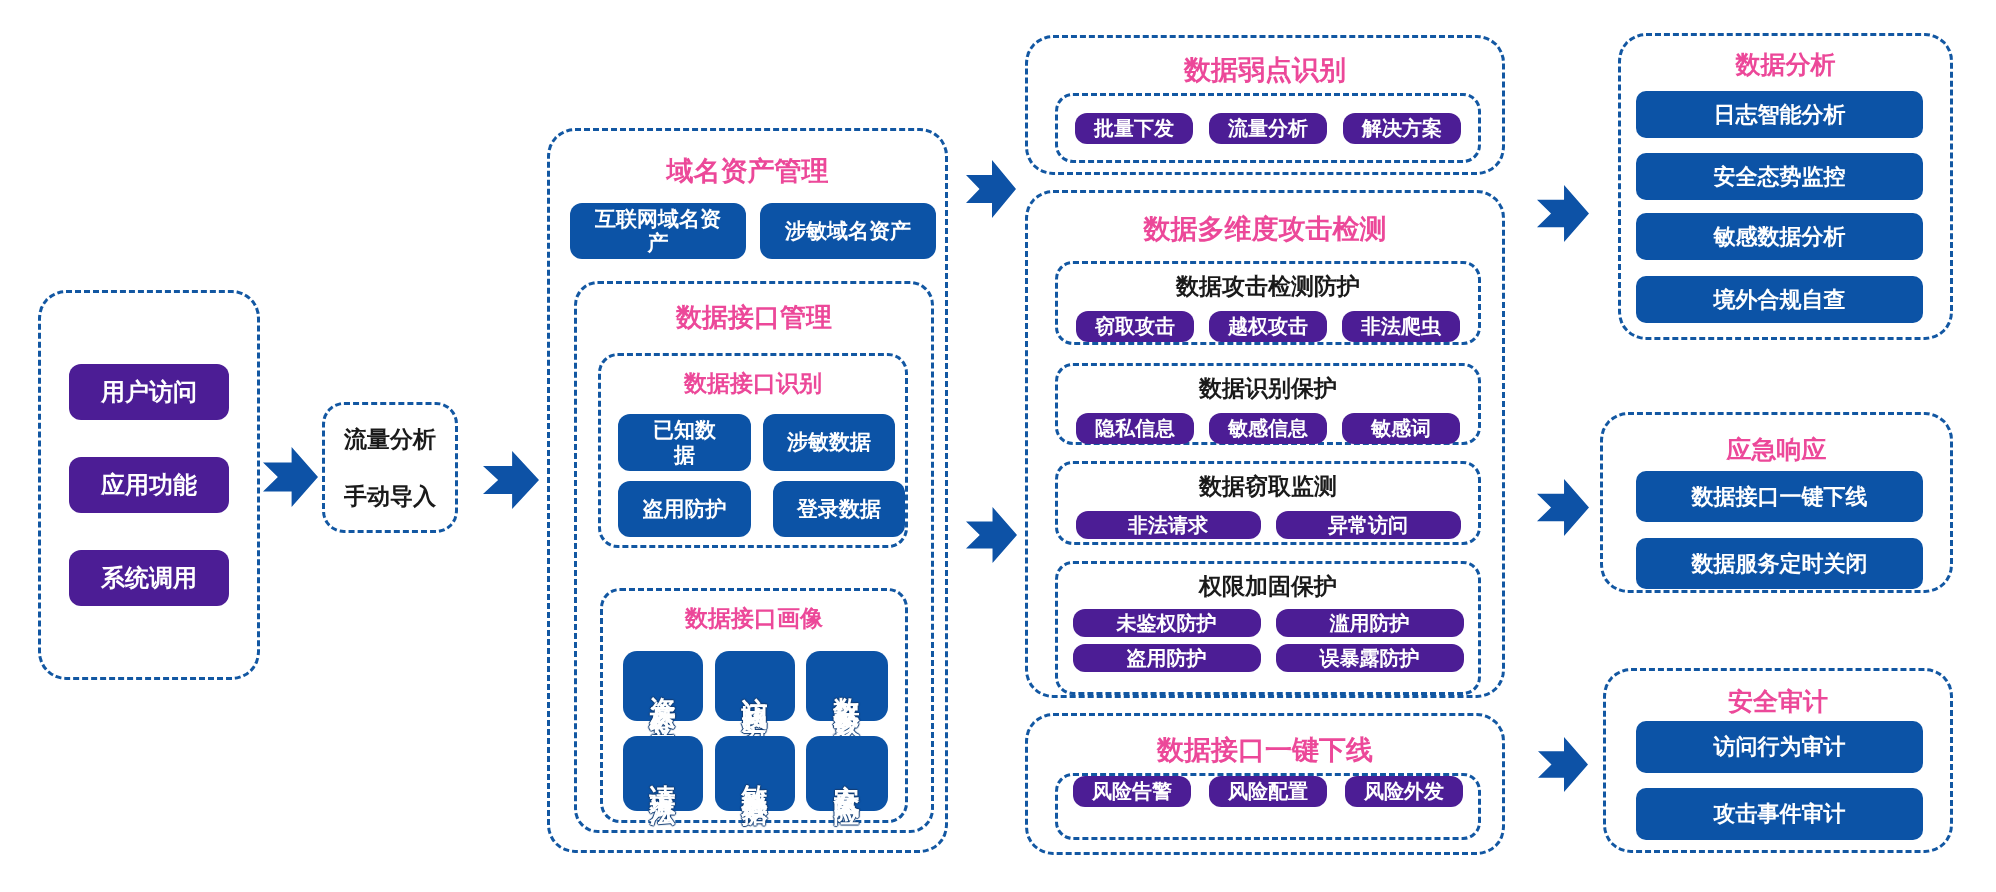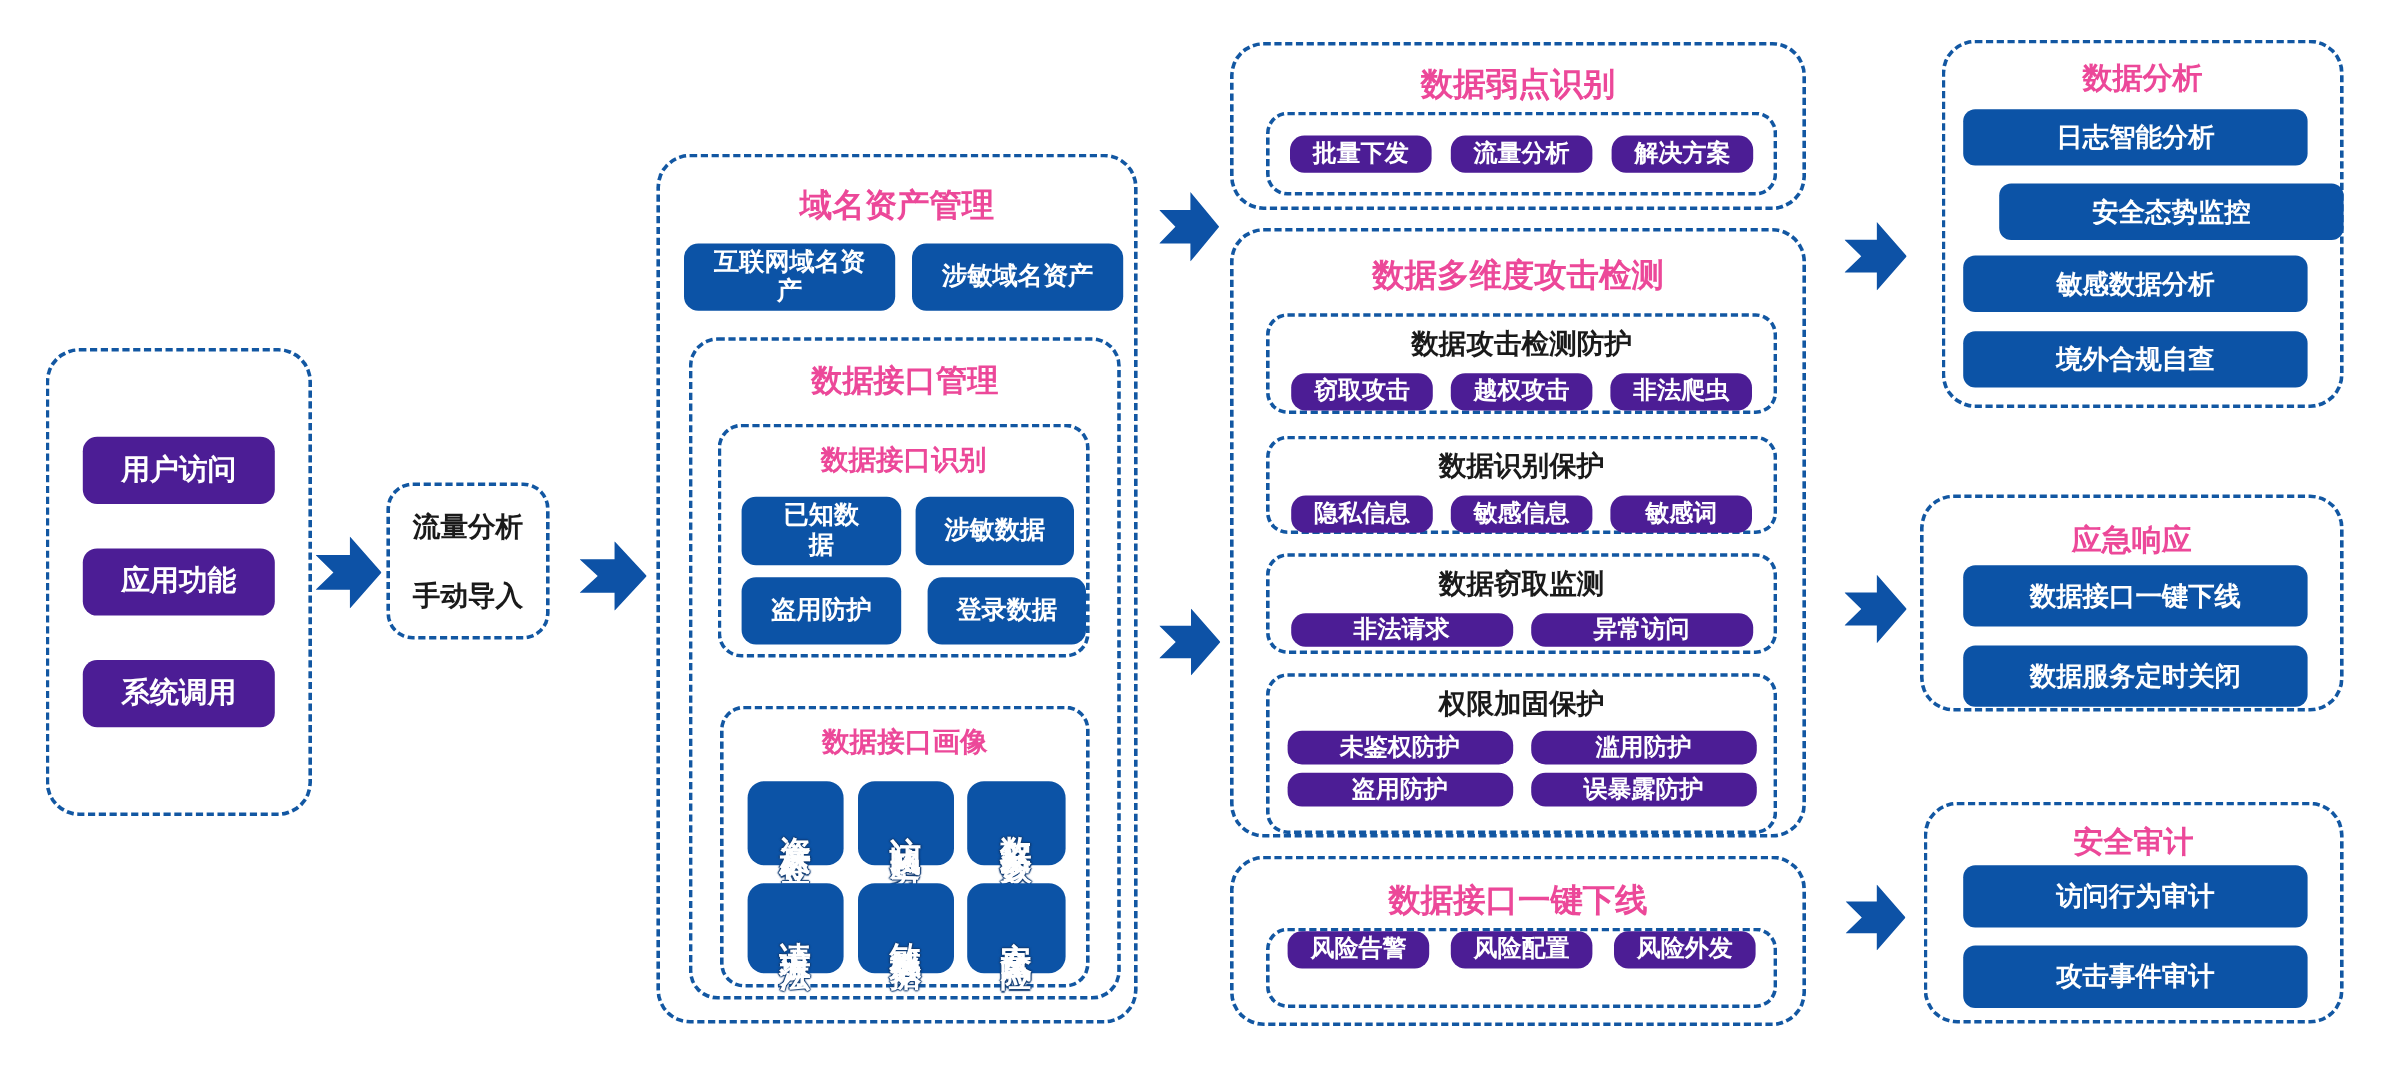--- a/index.html
+++ b/index.html
@@ -82,21 +82,21 @@
   .wide { width:185px; min-width:0; height:28px; }
   .gwide { width:188px; min-width:0; height:28px; }
   .risk { left:1025px; top:713px; width:480px; height:142px; }
   .risk > .box-title { top:16px; font-size:27px; }
   .risk .inner-dashed { left:27px; top:57px; width:426px; height:67px;
     display:flex; align-items:flex-start; justify-content:center; gap:18px; }
   
   .analysis { left:1618px; top:33px; width:335px; height:307px; }
   .analysis > .box-title { top:12px; font-size:25px; }
   .an-b { left:15px; width:287px; height:47px; font-size:22px; border-radius:10px; }
-  .an-b1 { top:55px; } .an-b2 { top:117px;margin-left:30px; } .an-b3 { top:177px; } .an-b4 { top:240px; }
+  .an-b1 { top:55px; } .an-b2 { top:117px; } .an-b3 { top:177px; } .an-b4 { top:240px; }
   .response { left:1600px; top:412px; width:353px; height:181px; }
   .response > .box-title { top:18px; font-size:25px; }
   .re-b { left:33px; width:287px; height:51px; font-size:22px; border-radius:10px; }
   .re-b1 { top:56px; } .re-b2 { top:123px; }
   .audit { left:1603px; top:668px; width:350px; height:185px; }
   .audit > .box-title { top:14px; font-size:25px; }
   .au-b { left:30px; width:287px; height:52px; font-size:22px; border-radius:10px; }
   .au-b1 { top:50px; } .au-b2 { top:117px; }
   
   .arrow { position:absolute; background:#0d52a6;

